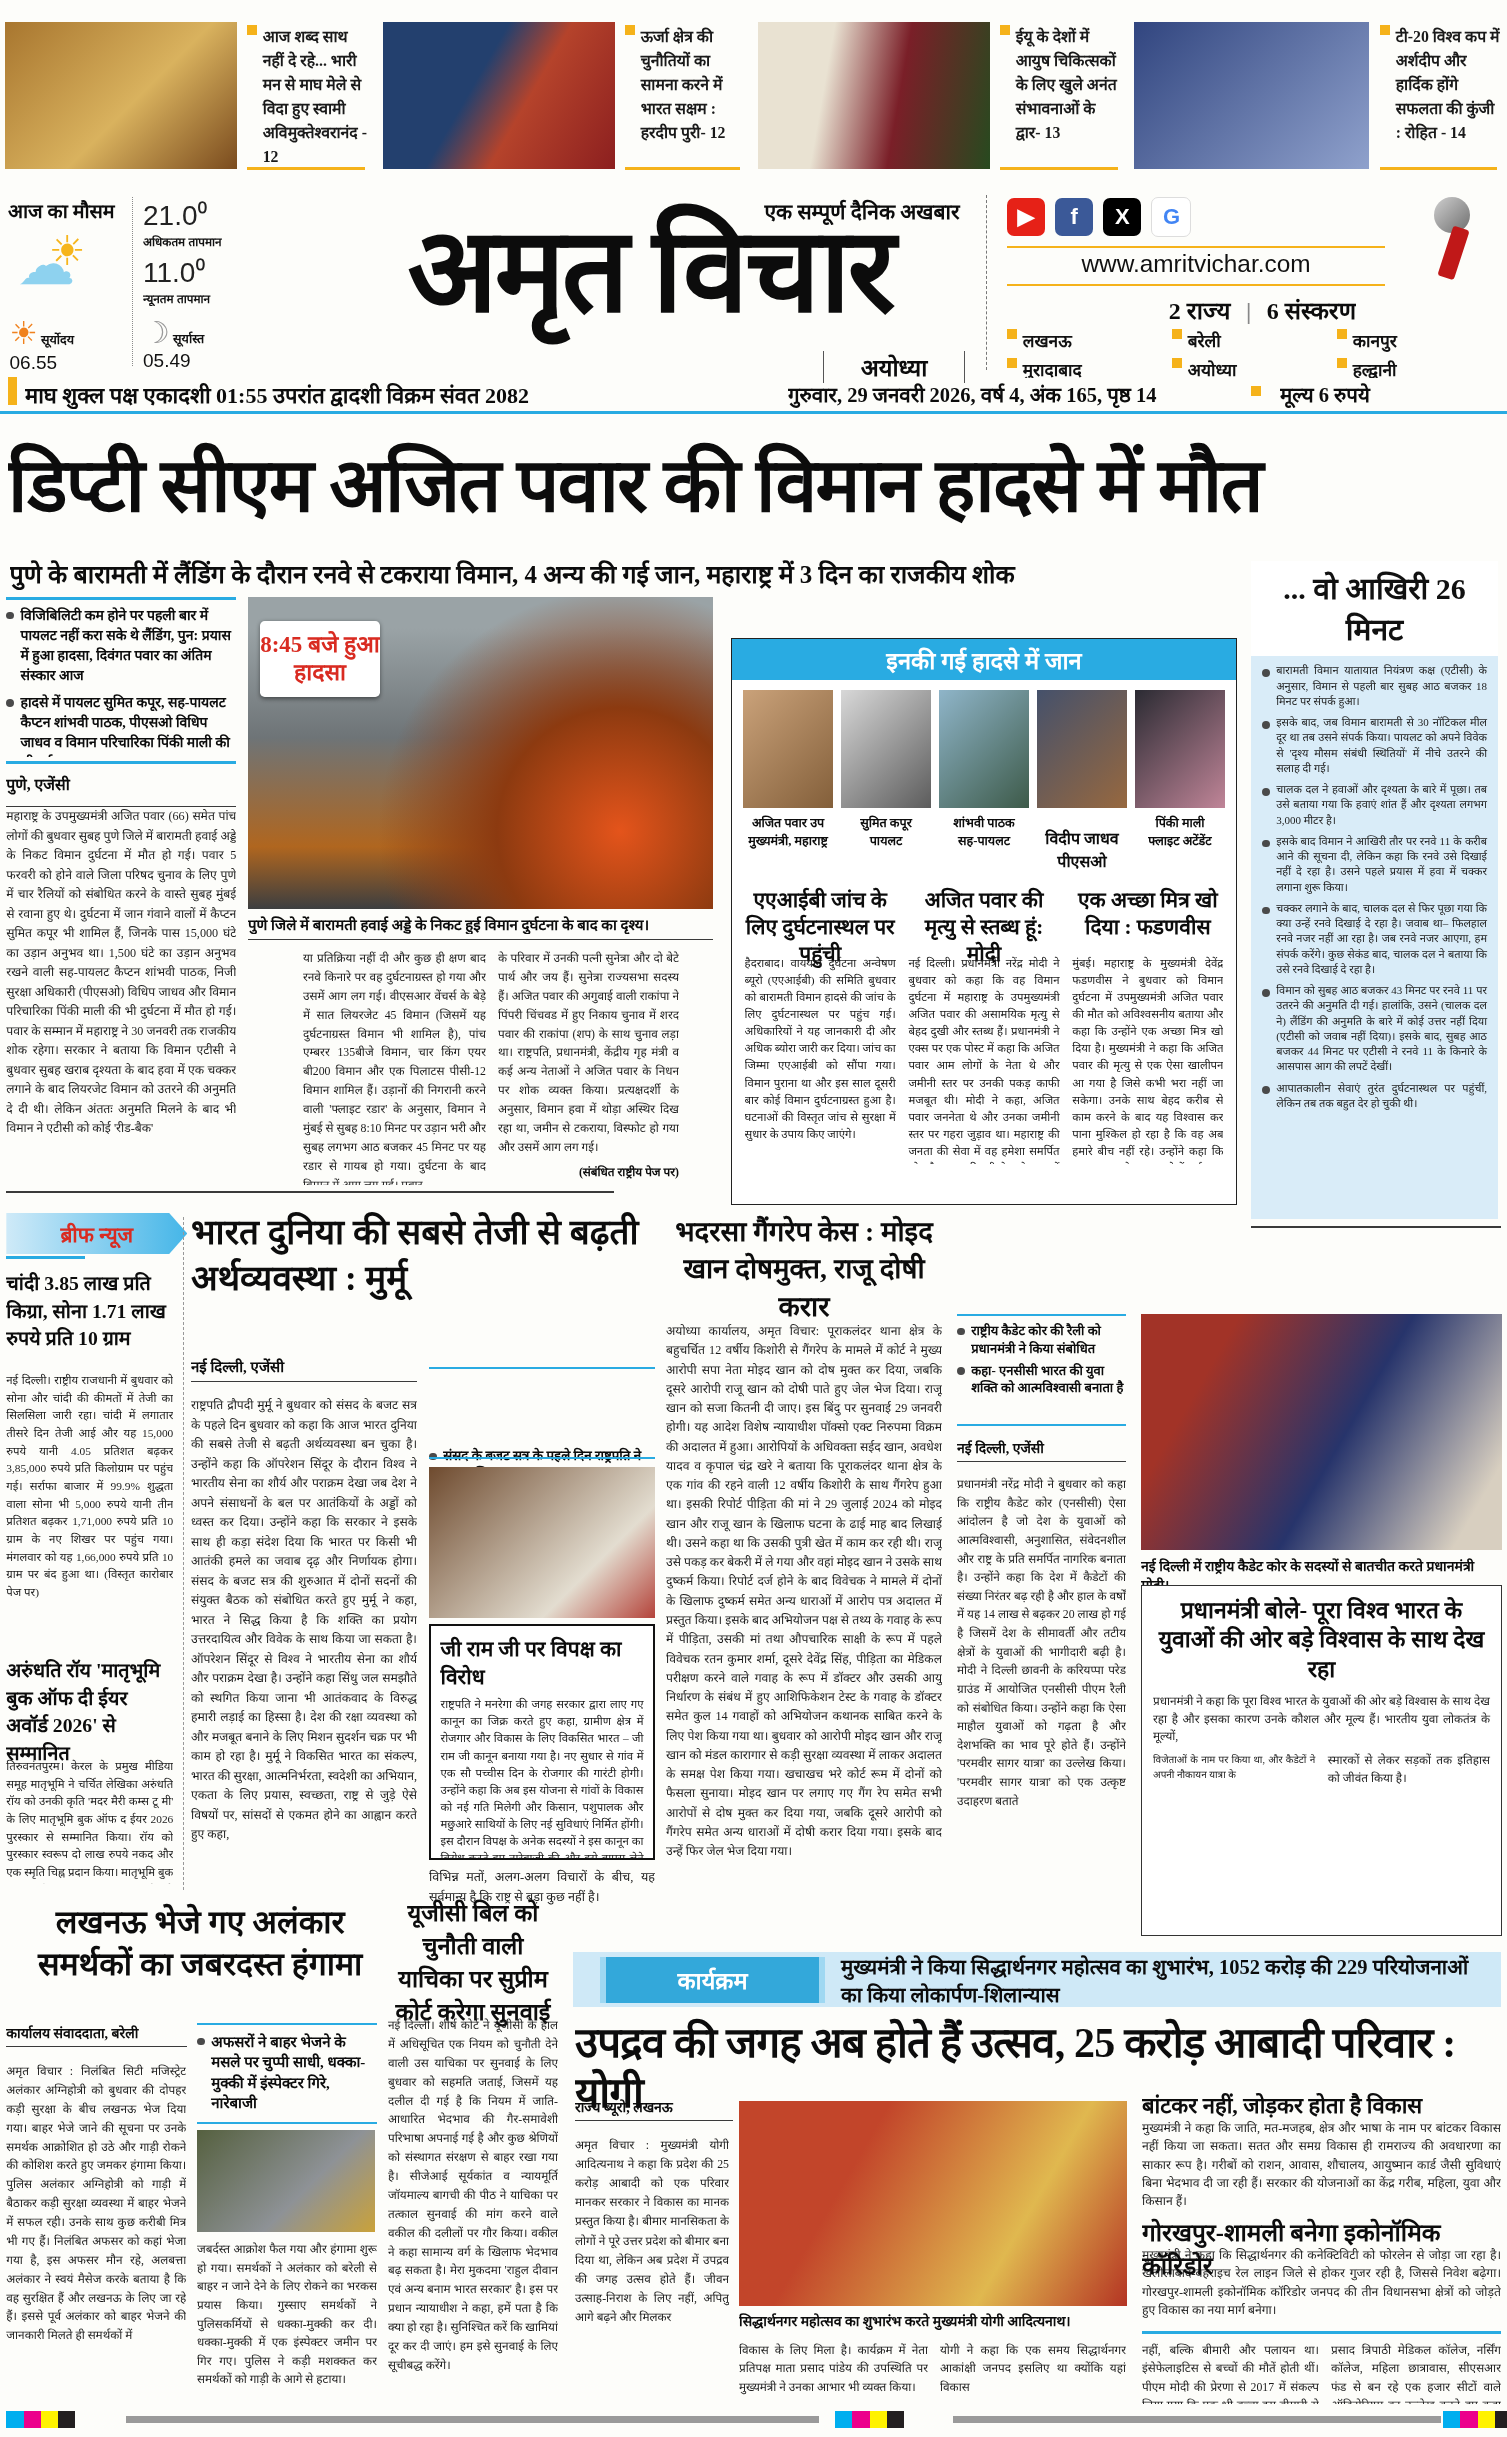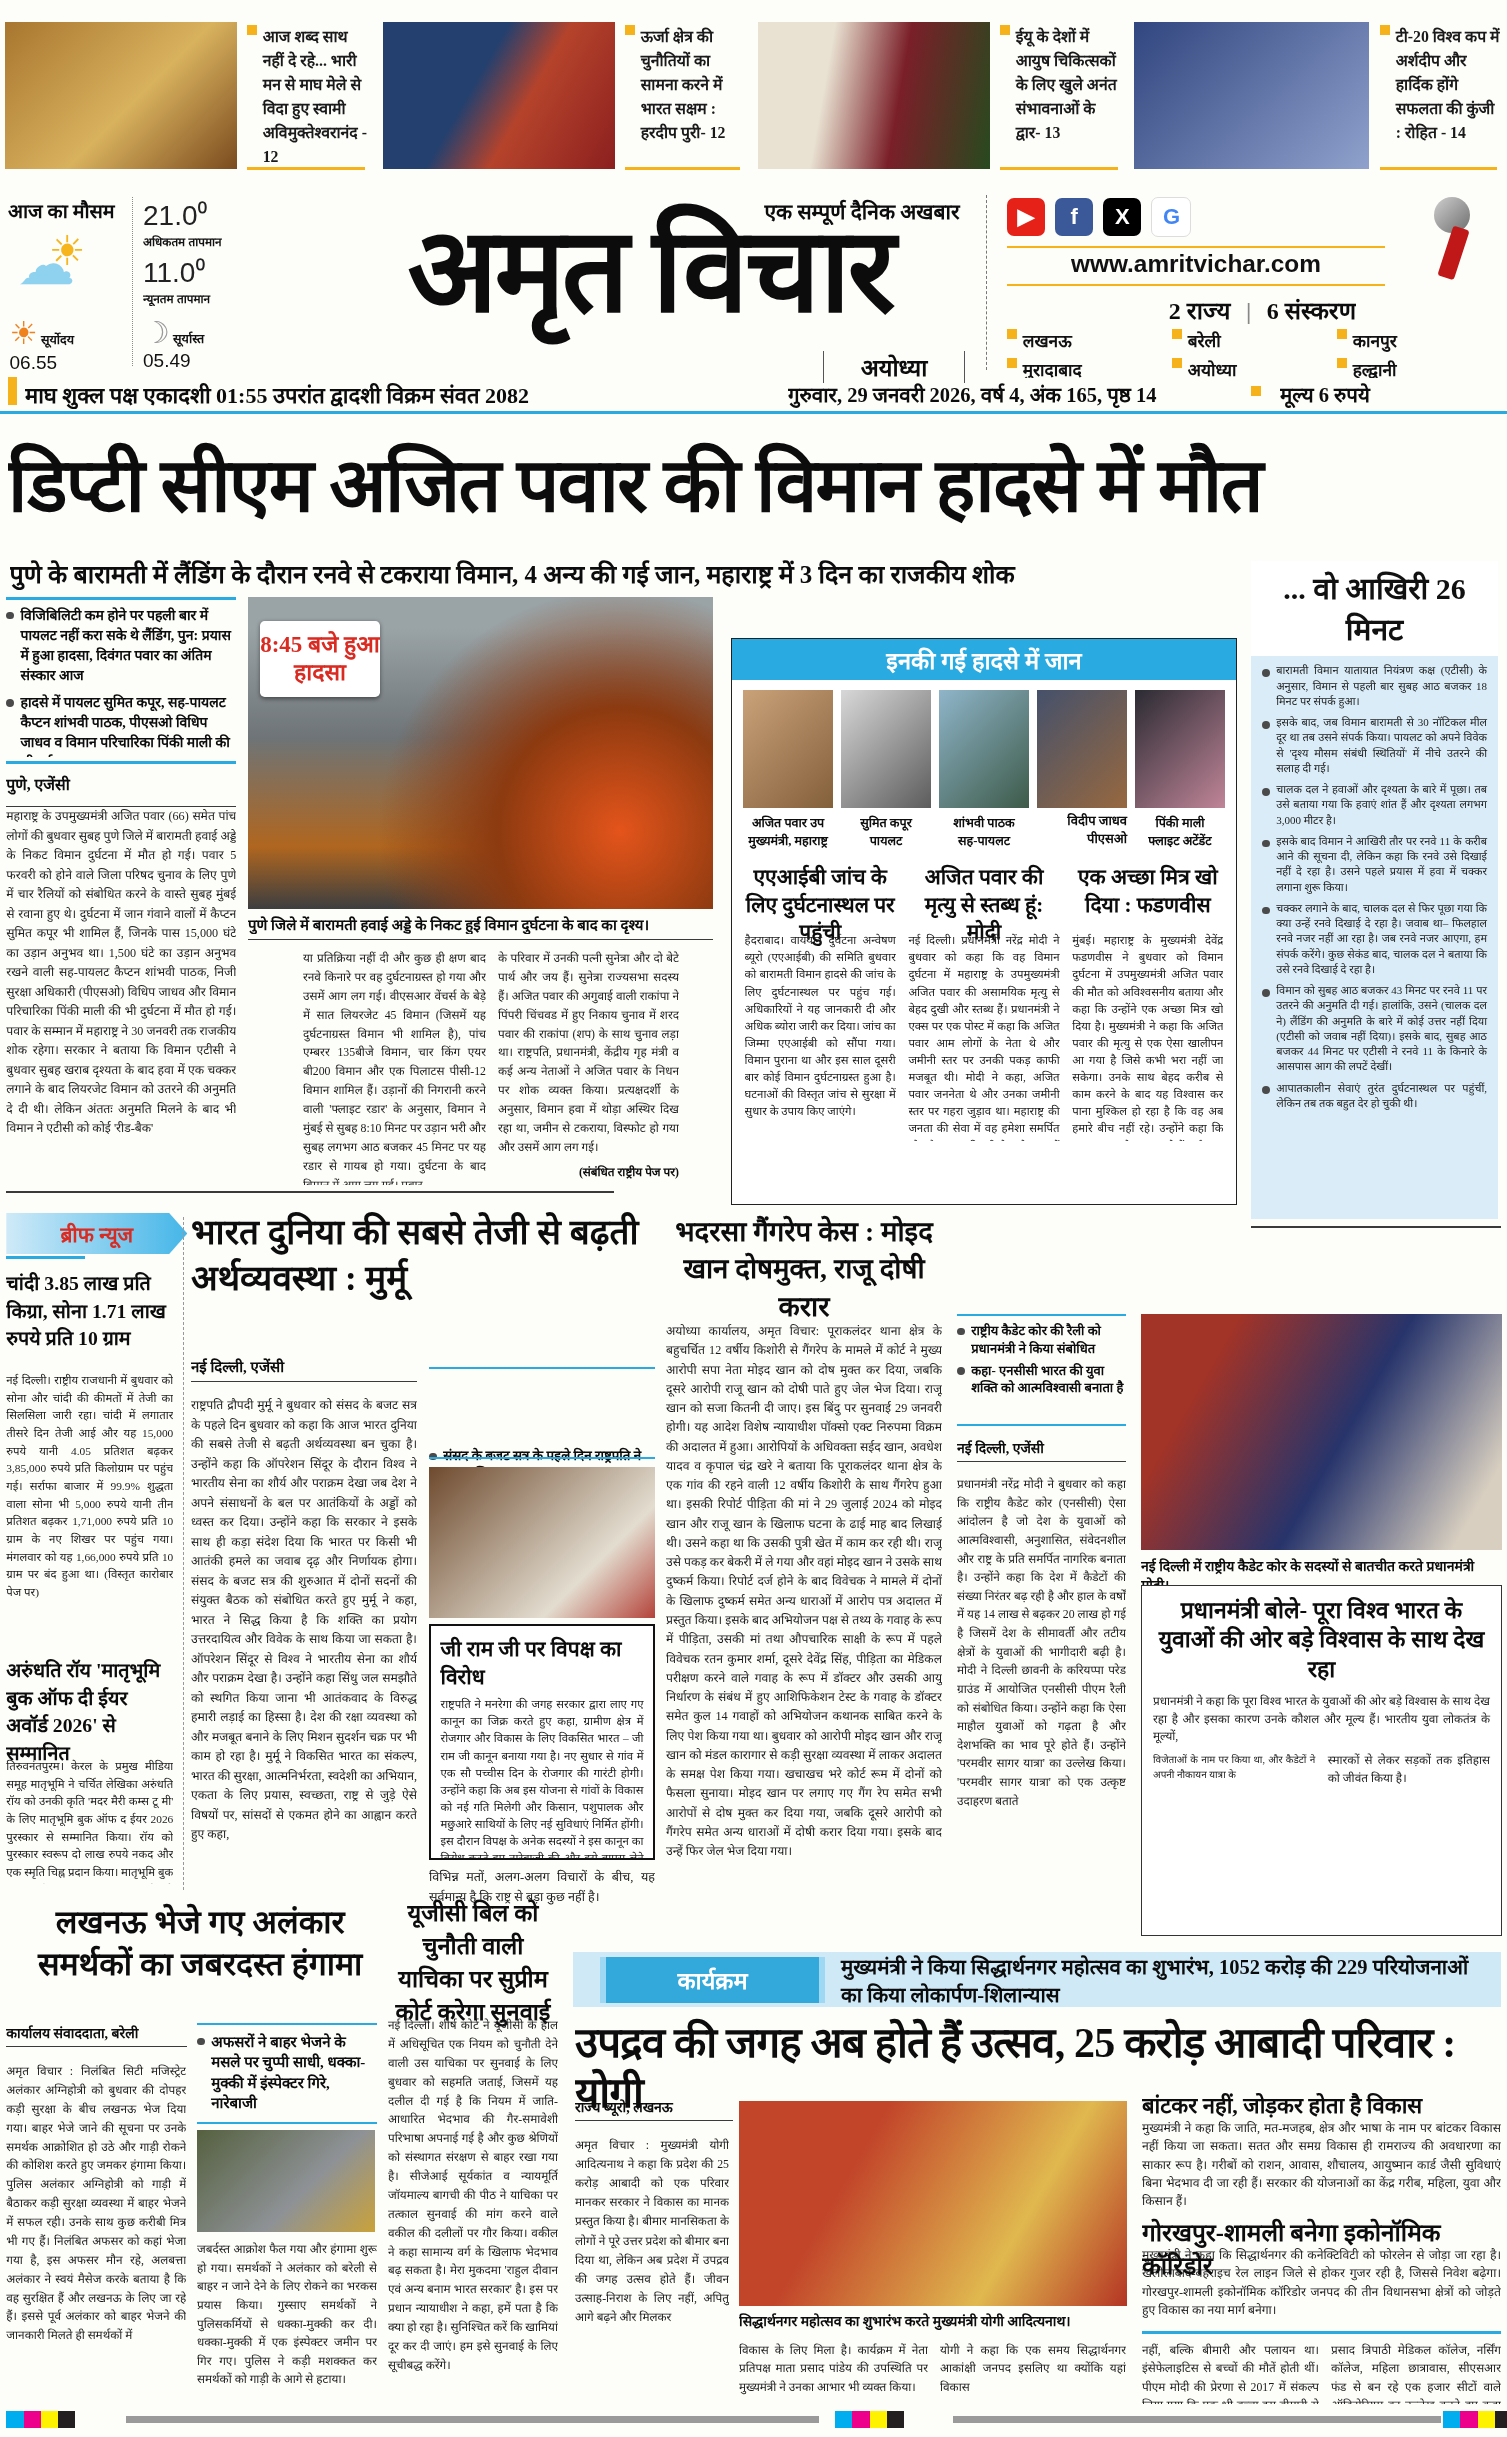--- a/index.html
+++ b/index.html
@@ -110,21 +110,21 @@
     <span class="soc" style="background:#e62117">▶</span>
     <span class="soc" style="background:#3b5998">f</span>
     <span class="soc" style="background:#000">X</span>
     <span class="soc" style="background:#fff;color:#4285f4;border:0.8px solid #ddd">G</span>
   </div>
   <div class="abs" style="left:1410px;top:192px;width:87px;height:91px">
     <div style="position:absolute;left:23.6px;top:4.7px;width:36px;height:36px;border-radius:50%;background:linear-gradient(135deg,#cfcfcf,#6e6e6e)"></div>
     <div style="position:absolute;left:35px;top:35px;width:17.3px;height:52px;background:#c01818;transform:rotate(18deg);border-radius:3.2px"></div>
   </div>
   <div class="abs yrule" style="left:1007px;top:246px;width:378px;height:2.4px"></div>
-  <div class="abs" style="left:1007px;top:250px;width:378px;font-size:24.4px;font-weight:bold;text-align:center;font-family:'Liberation Sans',sans-serif">www.amritvichar.com</div>
+  <div class="abs" style="left:1007px;top:250px;width:378px;font-size:24.4px;font-weight:normal;text-align:center;font-family:'Liberation Sans',sans-serif">www.amritvichar.com</div>
   <div class="abs yrule" style="left:1007px;top:284px;width:378px;height:2.4px"></div>
   <div class="abs hd" style="left:978px;top:293px;width:378px;font-size:24px;text-align:right">
     <span>2 राज्य</span>
     <span style="padding:0 9.5px;color:#888">|</span>
     <span>6 संस्करण</span>
   </div>
   <div class="abs" style="left:1007px;top:329px;width:495px;height:49px;display:grid;grid-template-columns:1fr 1fr 1fr;row-gap:6.3px;font-size:17.3px;font-weight:bold">
     <span class="li">
         <span class="ysq"></span>
         <span>लखनऊ</span>
@@ -196,21 +196,21 @@
       <div style="flex:1">
         <div class="ph ph-v2" style="height:118px"></div>
         <div class="cap" style="font-size:12.6px;text-align:center;margin-top:6.3px;line-height:1.45"><span>सुमित कपूर</span><br><span>पायलट</span></div>
       </div>
       <div style="flex:1">
         <div class="ph ph-v3" style="height:118px"></div>
         <div class="cap" style="font-size:12.6px;text-align:center;margin-top:6.3px;line-height:1.45"><span>शांभवी पाठक</span><br><span>सह-पायलट</span></div>
       </div>
       <div style="flex:1">
         <div class="ph ph-v4" style="height:118px"></div>
-        <div class="cap" style="font-size:13px;text-align:right;margin-top:4px;line-height:1.45"><span>विदीप जाधव</span><br><span>पीएसओ</span></div>
+        <div class="cap" style="font-size:16px;text-align:center;margin-top:19px;line-height:1.45"><span>विदीप जाधव</span><br><span>पीएसओ</span></div>
       </div>
       <div style="flex:1">
         <div class="ph ph-v5" style="height:118px"></div>
         <div class="cap" style="font-size:12.6px;text-align:center;margin-top:6.3px;line-height:1.45"><span>पिंकी माली</span><br><span>फ्लाइट अटेंडेंट</span></div>
       </div>
     </div>
     <div style="display:flex;gap:12.6px;padding:14px 12.6px 0">
       <div style="flex:1">
         <div class="hd" style="font-size:21px;line-height:1.3;text-align:center;height:60px">एएआईबी जांच के लिए दुर्घटनास्थल पर पहुंची</div>
         <div class="bd" style="font-size:11.4px;line-height:1.5;margin-top:7.9px;height:209px;overflow:hidden">हैदराबाद। वाययान दुर्घटना अन्वेषण ब्यूरो (एएआईबी) की समिति बुधवार को बारामती विमान हादसे की जांच के लिए दुर्घटनास्थल पर पहुंच गई। अधिकारियों ने यह जानकारी दी और अधिक ब्योरा जारी कर दिया। जांच का जिम्मा एएआईबी को सौंपा गया। विमान पुराना था और इस साल दूसरी बार कोई विमान दुर्घटनाग्रस्त हुआ है। घटनाओं की विस्तृत जांच से सुरक्षा में सुधार के उपाय किए जाएंगे।</div>

